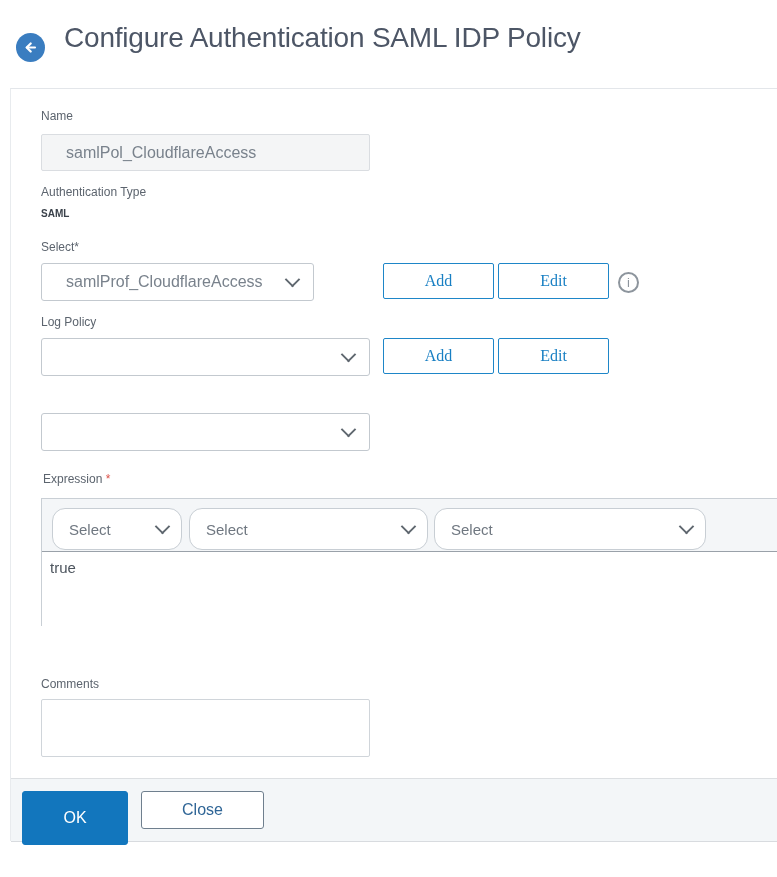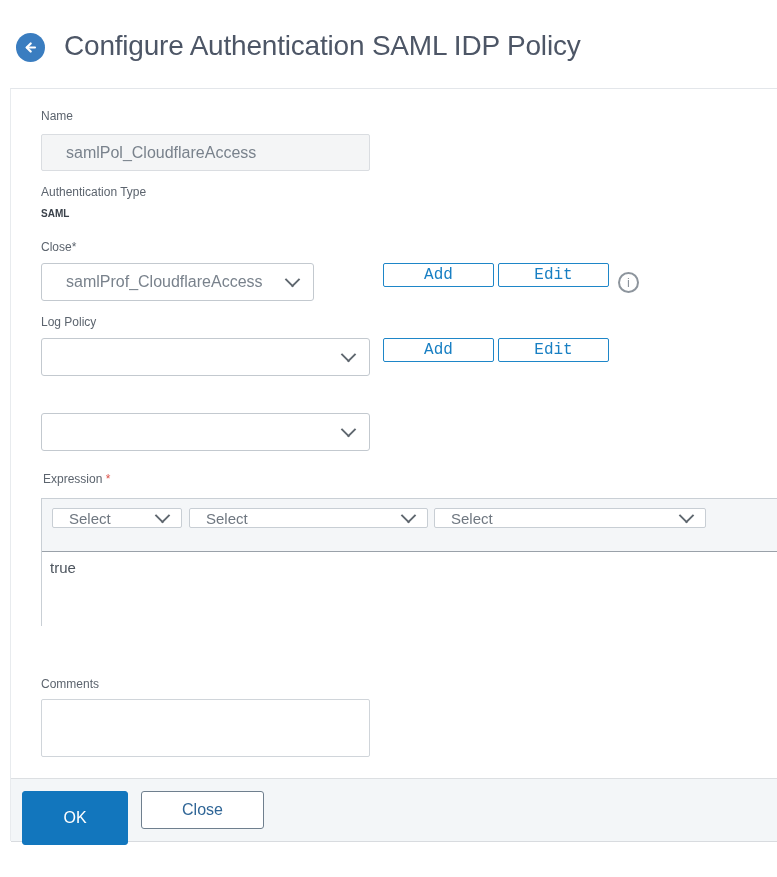--- a/index.html
+++ b/index.html
@@ -5,21 +5,21 @@
   * { margin:0; padding:0; box-sizing:border-box; }
   html,body { width:777px; height:877px; background:#ffffff;
               font-family:"Liberation Sans", sans-serif; overflow:hidden; }
   .stage { position:relative; width:777px; height:877px; background:#fff; }
 
   
   .hdr { position:absolute; left:0; top:0; width:777px; height:88px; }
   .back-btn { position:absolute; left:16px; top:33px; width:29px; height:29px;
               border-radius:50%; background:#3a7dc0; cursor:pointer;
               display:flex; align-items:center; justify-content:center; }
-  .page-title { position:absolute; left:64px; top:30px; font-size:28px;
+  .page-title { position:absolute; left:64px; top:22px; font-size:28px;
                 font-weight:400; color:#4d5666; letter-spacing:-0.2px; white-space:nowrap; }
 
   
   .panel { position:absolute; left:10px; top:88px; width:769px; height:753px;
            background:#fff; border-top:1px solid #e3e6ea; border-left:1px solid #e8ebee; }
 
   .lbl { position:absolute; font-size:12px; color:#5c646e; white-space:nowrap; }
   .req { color:#db5149; }
 
   .txt-input { position:absolute; left:30px; width:329px; height:37px;
@@ -30,35 +30,35 @@
   .bold-val { position:absolute; left:30px; font-size:10px; font-weight:700; color:#3a414a; }
 
   .sel { position:absolute; height:38px; background:#fff; border:1px solid #c3c9cf;
          border-radius:3px; display:flex; align-items:center; cursor:pointer;
          font-size:16px; color:#79828c; }
   .sel .sel-text { padding-left:24px; white-space:nowrap; overflow:hidden; }
   .chev { position:absolute; right:15px; top:50%; width:11px; height:11px;
           border-right:2px solid #5f676f; border-bottom:2px solid #5f676f;
           transform:translateY(-72%) rotate(45deg); }
 
-  .blue-btn { position:absolute; width:111px; height:24px; background:#fff;
+  .blue-btn { position:absolute; width:111px; height:36px; background:#fff;
               border:1px solid #1e86c8; border-radius:2px; color:#187fc3;
-              font-size:16px; font-family:Liberation Mono, monospace;
+              font-size:16px; font-family:Liberation Serif, serif;
               cursor:pointer; }
   .info-icon { position:absolute; width:21px; height:21px; border:2px solid #8d959d;
                border-radius:50%; color:#8d959d; font-size:13px; line-height:17px;
                text-align:center; cursor:pointer; background:#fff; }
 
   
   .expr-panel { position:absolute; left:30px; right:-1px; top:409px; height:128px;
                 border:1px solid #c9cfd5; background:#fff; }
   .expr-head { position:absolute; left:0; right:0; top:0; height:53px;
                background:#f4f6f8; border-bottom:1px solid #9aa1a9; }
-  .expr-sel { position:absolute; top:9px; height:20px; background:#fff;
-              border:1px solid #c8ced4; border-radius:2px; display:flex;
+  .expr-sel { position:absolute; top:9px; height:42px; background:#fff;
+              border:1px solid #c8ced4; border-radius:13px; display:flex;
               align-items:center; cursor:pointer; font-size:15px; color:#6f7780; }
   .expr-sel .sel-text { padding-left:16px; }
   .expr-text { position:absolute; left:0; right:0; top:53px; height:74px;
                border:none; resize:none; outline:none; background:#fff;
                font-family:"Liberation Sans", sans-serif; font-size:15px;
                color:#4d555e; padding:7px 8px; }
 
   .comments-area { position:absolute; left:30px; top:610px; width:329px; height:58px;
                    border:1px solid #d0d5da; border-radius:2px; resize:none; outline:none;
                    font-family:"Liberation Sans", sans-serif; font-size:15px;
@@ -94,21 +94,21 @@
   </div>
 
   <div class="panel">
 
     <div class="lbl" style="left:30px; top:20px;">Name</div>
     <input class="txt-input" style="top: 45px;" type="text" readonly="" value="samlPol_CloudflareAccess">
 
     <div class="lbl" style="left:30px; top:96px;">Authentication Type</div>
     <div class="bold-val" style="top:119px;">SAML</div>
 
-    <div class="lbl" style="left:30px; top:151px;">Close*</div>
+    <div class="lbl" style="left:30px; top:151px;">Select*</div>
     <div class="sel" style="left:30px; top:174px; width:273px;">
       <span class="sel-text">samlProf_CloudflareAccess</span>
       <span class="chev"></span>
     </div>
     <button class="blue-btn" style="left:372px; top:174px;">Add</button>
     <button class="blue-btn" style="left:487px; top:174px;">Edit</button>
     <div class="info-icon" style="left:607px; top:183px;">i</div>
 
     <div class="lbl" style="left:30px; top:226px;">Log Policy</div>
     <div class="sel" style="left:30px; top:249px; width:329px;">

